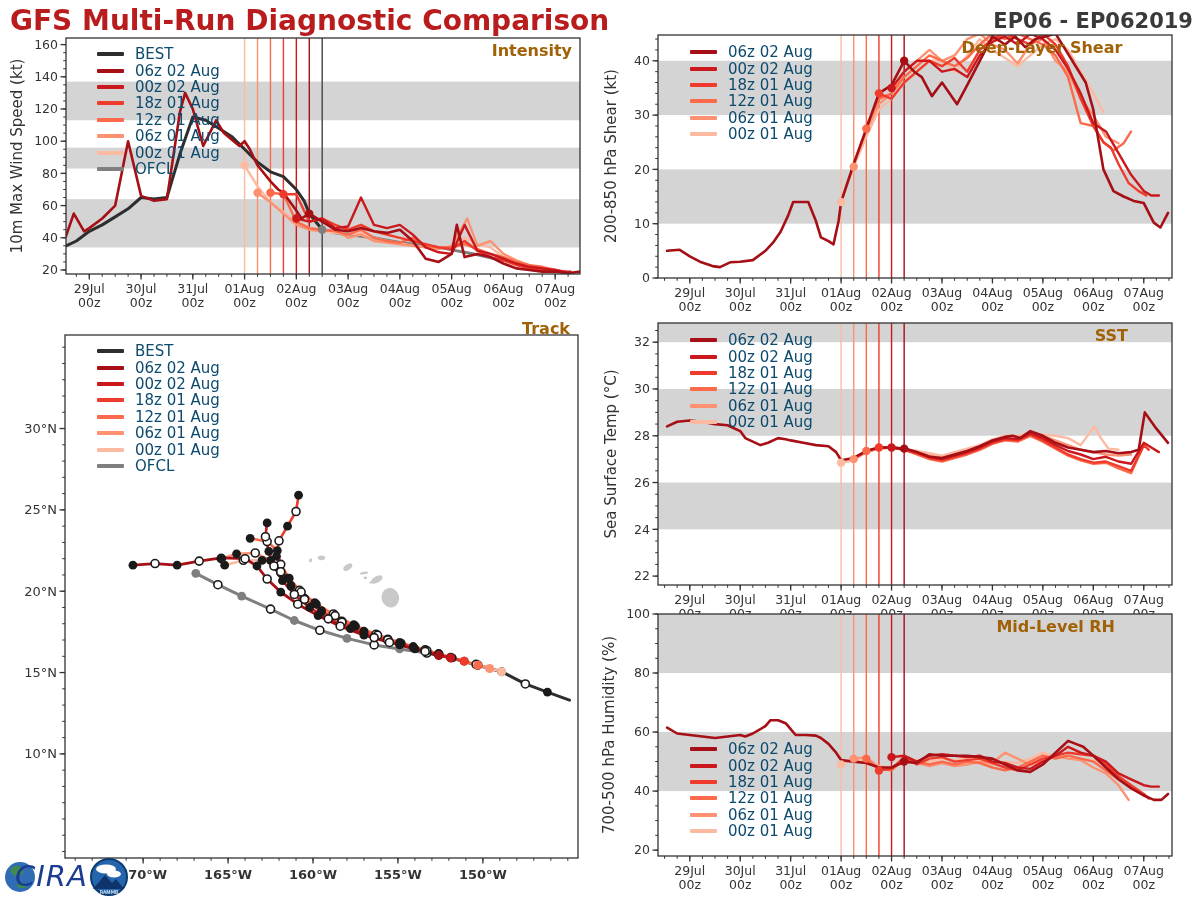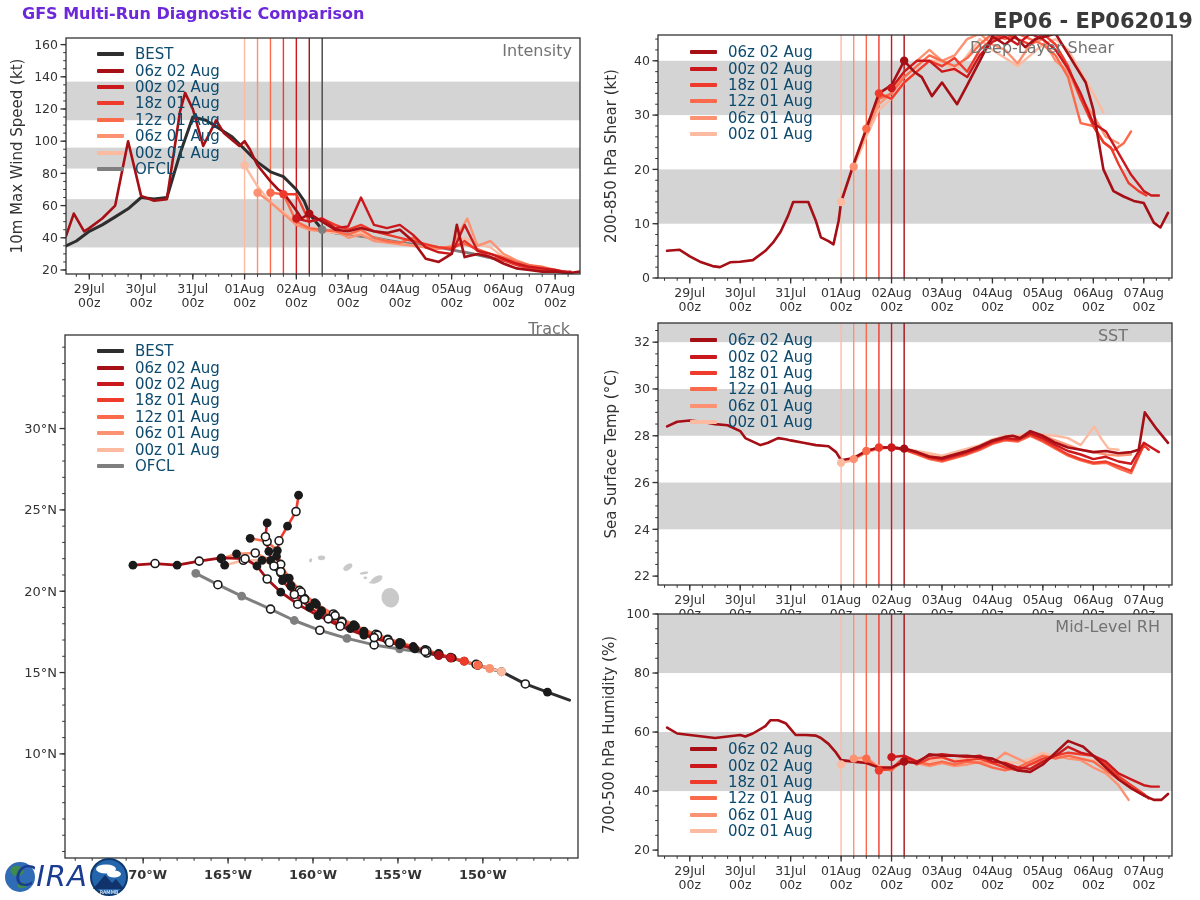--- a/index.html
+++ b/index.html
@@ -1,21 +1,21 @@
 <!DOCTYPE html>
 <html><head>
 <meta charset="utf-8">
 <style>
   html,body{margin:0;padding:0;background:#fff;}
   .page{position:relative;width:1200px;height:900px;background:#fff;overflow:hidden;
         font-family:"DejaVu Sans", sans-serif;color:#333;}
   #charts{position:absolute;left:0;top:0;}
-  .main-title{position:absolute;left:10px;top:4px;font-size:16px;font-weight:bold;color:#6d28d9;margin-left:12px;}
+  .main-title{position:absolute;left:10px;top:4px;font-size:28px;font-weight:bold;color:#b91c1c;}
   .storm-id{position:absolute;left:893px;top:9px;width:300px;text-align:right;font-size:21px;font-weight:bold;color:#3a3a3a;}
-  .panel-title{position:absolute;font-size:16px;font-weight:normal;color:#737373;}
+  .panel-title{position:absolute;font-size:16px;font-weight:bold;color:#a16207;}
   .ylab{position:absolute;width:260px;height:20px;text-align:center;font-size:15px;color:#333;
         transform:rotate(-90deg);}
   .legend{position:absolute;font-size:15px;color:#0c4a6e;}
   .legend .row{display:flex;align-items:center;height:16.4px;}
   .legend .sw{display:inline-block;width:27px;height:4px;margin-right:11px;border-radius:1px;}
   .logo{position:absolute;left:2px;top:851px;width:130px;height:48px;}
   .logo .cira{position:absolute;left:13px;top:8px;font-size:29px;font-weight:normal;font-style:italic;
         color:#1b3d91;letter-spacing:1px;}
 </style>
 </head>
@@ -763,21 +763,21 @@
       </g>
     </svg>
 
   <div class="main-title">GFS Multi-Run Diagnostic Comparison</div>
   <div class="storm-id">EP06 - EP062019</div>
 
   <div class="panel-title" style="left:330px;top:41px;width:242px;text-align:right;">Intensity</div>
   <div class="panel-title" style="left:330px;top:319px;width:240px;text-align:right;">Track</div>
   <div class="panel-title" style="left:920px;top:38px;width:244px;text-align:center;">Deep-Layer Shear</div>
   <div class="panel-title" style="left:884px;top:326px;width:244px;text-align:right;">SST</div>
-  <div class="panel-title" style="left:916px;top:617px;width:244px;text-align:right;">Mid-Level RH</div>
+  <div class="panel-title" style="left:871px;top:617px;width:244px;text-align:right;">Mid-Level RH</div>
 
   <div class="ylab" style="left:-112px;top:146px;">10m Max Wind Speed (kt)</div>
   <div class="ylab" style="left:482px;top:146px;">200-850 hPa Shear (kt)</div>
   <div class="ylab" style="left:482px;top:444px;">Sea Surface Temp (°C)</div>
   <div class="ylab" style="left:480px;top:725px;">700-500 hPa Humidity (%)</div>
 
   <div class="legend" id="leg-intensity" style="left:97px;top:46px;">
       <div class="row">
         <span class="sw" style="background: rgb(46, 46, 46);"></span>
         <span>BEST</span>

